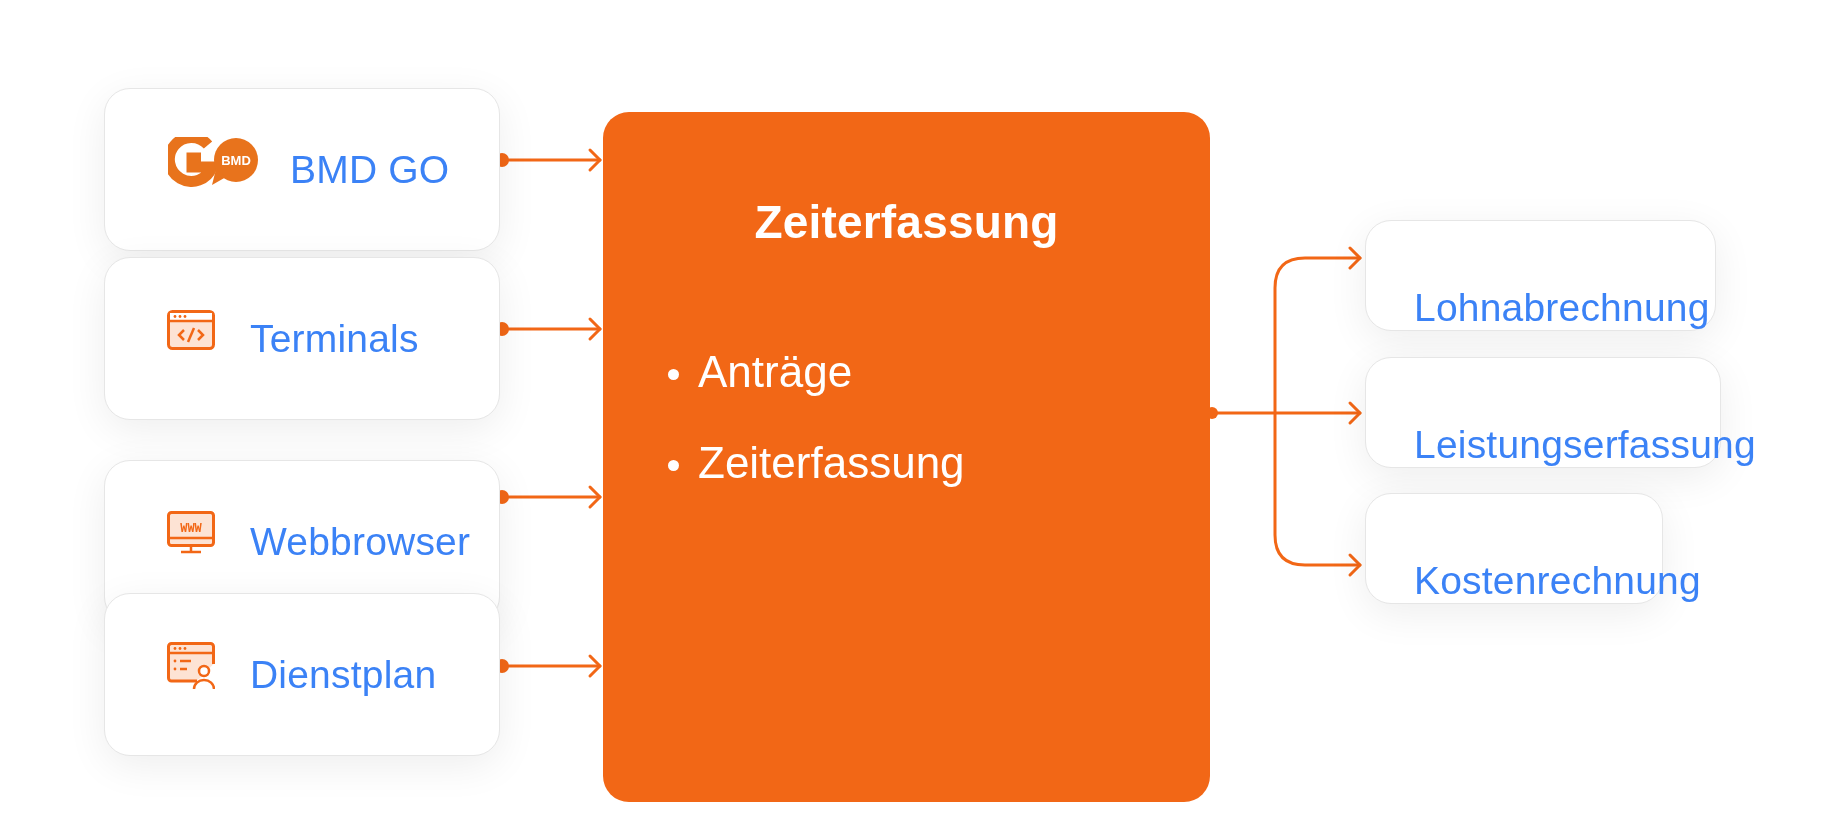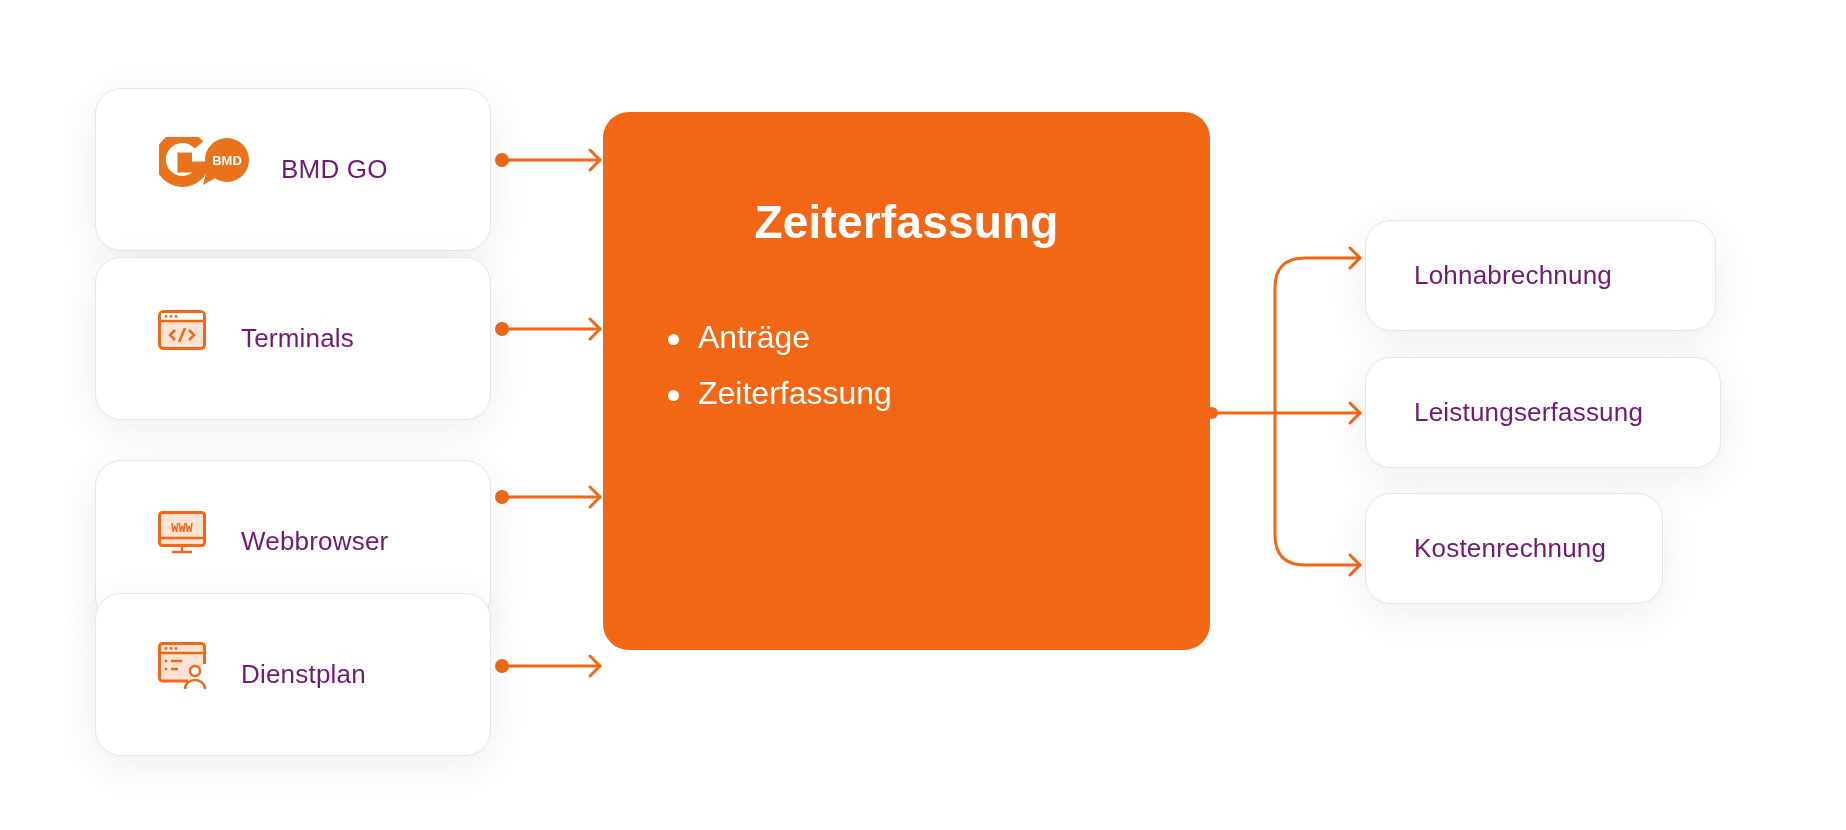--- a/index.html
+++ b/index.html
@@ -4,35 +4,35 @@
   <style>
     html, body { margin: 0; padding: 0; background: #ffffff; }
     body { width: 1846px; height: 830px; position: relative; overflow: hidden;
            font-family: "Liberation Sans", "DejaVu Sans", sans-serif; }
     .card {
       position: absolute; background: #ffffff; border: 1px solid #e6e6e6;
       border-radius: 26px; box-sizing: border-box;
       box-shadow: 0 10px 40px rgba(0,0,0,0.07);
       display: flex; align-items: center;
     }
-    .card .label { color: #701a75; font-size: 26px; letter-spacing: 0.2px; }
-    .left-card { left: 95px; width: 396px; height: 163px; }
+    .card .label { color: #3b82f6; font-size: 39px; letter-spacing: 0.2px; }
+    .left-card { left: 104px; width: 396px; height: 163px; }
     .left-card .icon { position: absolute; }
-    .right-card { left: 1365px; height: 111px; padding-left: 48px; }
+    .right-card { left: 1365px; height: 111px; padding-left: 48px; align-items: flex-end; }
     .center {
-      position: absolute; left: 603px; top: 112px; width: 607px; height: 538px;
+      position: absolute; left: 603px; top: 112px; width: 607px; height: 690px;
       background: #F26716; border-radius: 26px; color: #ffffff;
     }
     .center .title {
       position: absolute; top: 83px; left: 0; width: 100%; text-align: center;
       font-size: 46px; font-weight: bold; letter-spacing: 0.2px;
     }
     .center ul { position: absolute; left: 95px; top: 197px; margin: 0; padding: 0;
                  list-style: none; width: 480px; }
-    .center li { position: relative; font-size: 32px; line-height: 56px; }
+    .center li { position: relative; font-size: 44px; line-height: 56px; margin-top: 35px; }
     .center li::before { content: ""; position: absolute; left: -30px; top: 25px;
                          width: 11px; height: 11px; border-radius: 50%; background: #fff; }
     svg.connectors { position: absolute; left: 0; top: 0; }
   </style>
 </head>
 <body>
 
 <svg class="connectors" width="1846" height="830" viewBox="0 0 1846 830">
   <g stroke="#F26716" stroke-width="3" fill="none" stroke-linecap="round" stroke-linejoin="round">
 

